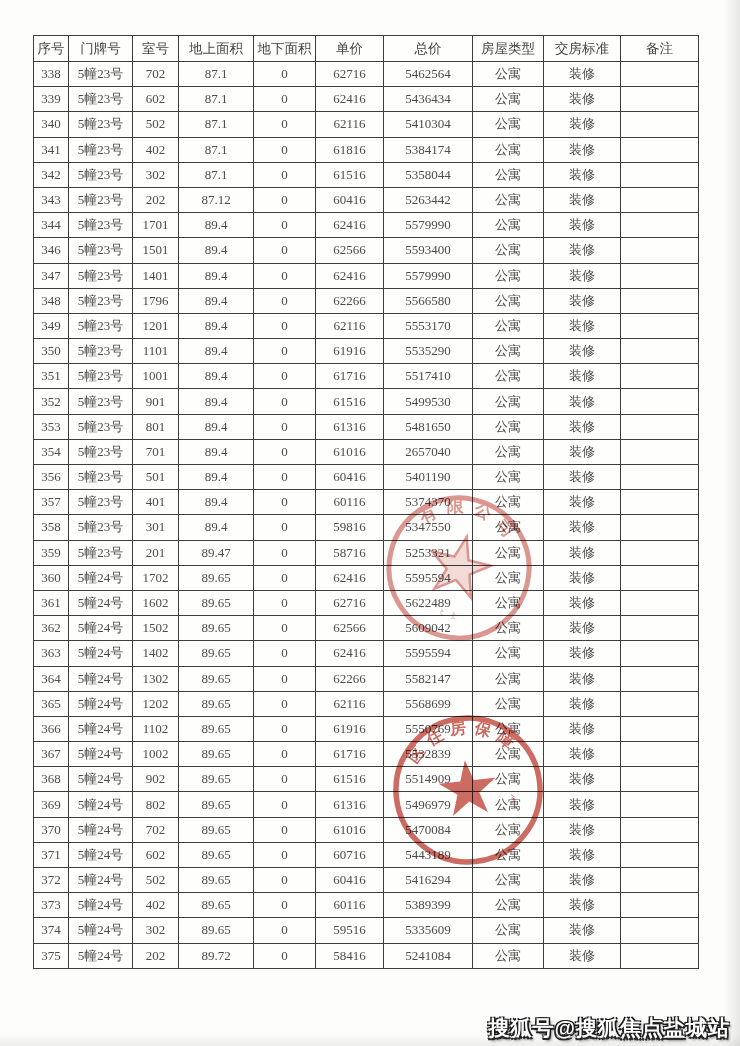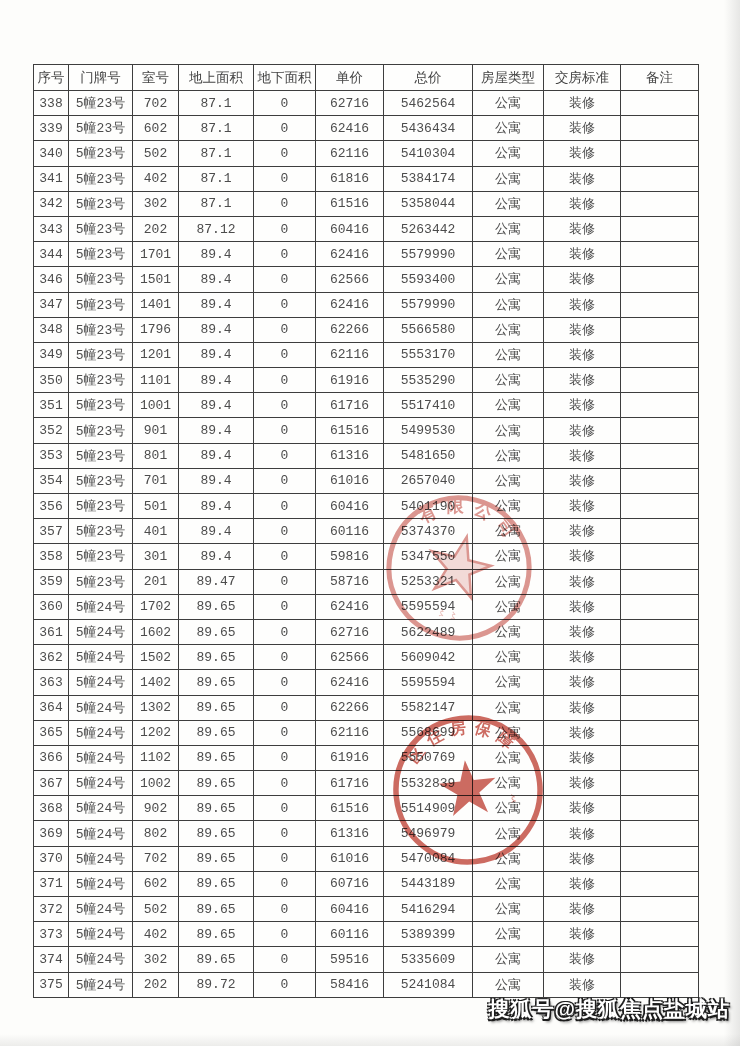--- a/index.html
+++ b/index.html
@@ -11,25 +11,24 @@
     overflow:hidden;
   }
   .page { position:absolute; inset:0; background:#fdfdfb; }
   
   .edge-right { position:absolute; top:0; right:0; width:16px; height:100%;
     background:linear-gradient(to right, rgba(255,255,255,0), rgba(150,150,150,0.22)); }
   .edge-bottom { position:absolute; bottom:0; left:0; width:100%; height:12px;
     background:linear-gradient(to bottom, rgba(255,255,255,0), rgba(160,160,160,0.18)); }
 
   table.price-table {
-    position:absolute; left:33px; top:64px;
+    position:absolute; left:33px; top:35px;
     width:665px; height:934px;
     border-collapse:collapse; table-layout:fixed;
     background:#fefefd;
-    font-family:Liberation Mono, monospace;
   }
   .price-table th, .price-table td {
     border:1.4px solid #3e3e3e;
     text-align:center; vertical-align:middle;
     color:#4c4c4c;
     font-size:13px;
     font-weight:normal;
     white-space:nowrap;
     overflow:hidden;
     padding:0 1px;
@@ -37,21 +36,21 @@
   .price-table thead tr { height:26px; }
   .price-table thead th { font-size:13.5px; color:#454545; }
   .price-table tbody tr { height:23.9px;margin-left:28px; }
 
   
   .stamp { position:absolute; pointer-events:none; mix-blend-mode:multiply; }
   .stamp-1 { left:381px; top:490px; opacity:0.55; }
   .stamp-2 { left:389px; top:711px; opacity:0.78; }
 
   .watermark {
-    position:absolute; right:10px; bottom:23px;
+    position:absolute; right:10px; bottom:4px;
     font-family:"Liberation Sans","DejaVu Sans",sans-serif;
     font-weight:bold; font-size:21px; letter-spacing:1px;
     color:#ffffff;
     text-shadow:-1.5px -1.5px 0 #1d1d1d, 1.5px -1.5px 0 #1d1d1d,
                 -1.5px 1.5px 0 #1d1d1d, 1.5px 1.5px 0 #1d1d1d,
                  2px 3px 3px rgba(0,0,0,0.55);
   }
 </style>
 </head>
 <body>

